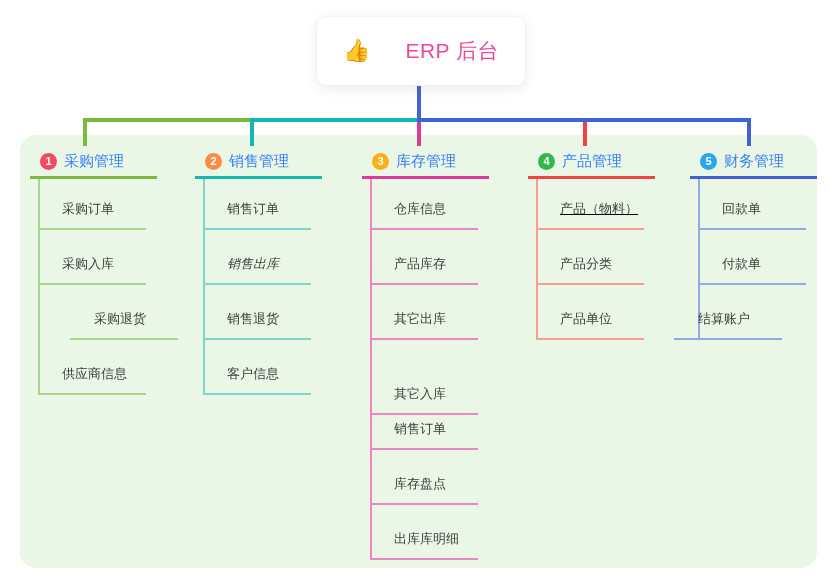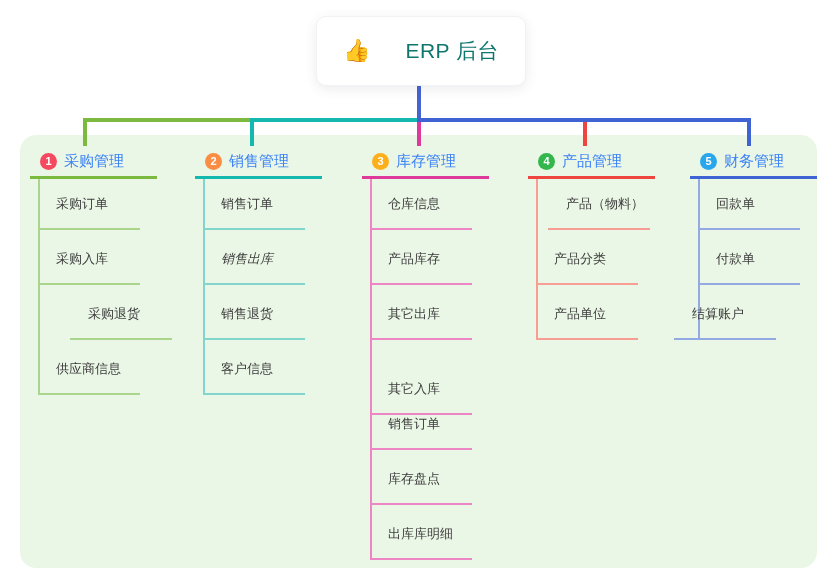--- a/index.html
+++ b/index.html
@@ -26,36 +26,37 @@
     position:absolute;height:30px;display:flex;align-items:center;
     padding-left:10px;box-sizing:content-box;z-index:2;
   }
   .badge{
     width:17px;height:17px;border-radius:50%;margin-right:7px;
     display:flex;align-items:center;justify-content:center;
     color:#ffffff;font-size:11px;font-weight:bold;flex:0 0 auto;
   }
   .branch-label{font-size:15px;color:#3b82f6;font-weight:500;white-space:nowrap;}
   .child-row{
-    position:absolute;height:33px;display:flex;align-items:flex-start;
+    position:absolute;height:33px;display:flex;align-items:center;
     z-index:2;
+    padding-left:6px;
   }
   .child-label{
     font-size:13px;color:#3d3d3d;padding:0 0 6px 18px;white-space:nowrap;
   }
 </style>
 </head>
 <body>
 
 <div class="canvas">
   <div class="panel" id="panel" style="background: rgb(235, 247, 230);"></div>
 
   <div class="root-card" style="background: rgb(255, 255, 255);">
     <span class="root-icon">👍</span>
-    <span class="root-label" style="color: #0f766e; margin-left: 25px;">ERP 后台</span>
+    <span class="root-label" style="color: #ec4899; margin-left: 25px;">ERP 后台</span>
   </div>
 
   <div id="connectors">
       <div class="line" style="left: 417px; top: 84px; width: 4px; height: 38px; background: rgb(69, 99, 212);"></div>
       <div class="line" style="left: 83px; top: 118px; width: 167px; height: 4px; background: rgb(124, 185, 63);"></div>
       <div class="line" style="left: 250px; top: 118px; width: 167px; height: 4px; background: rgb(20, 184, 174);"></div>
       <div class="line" style="left: 417px; top: 118px; width: 334px; height: 4px; background: rgb(63, 99, 210);"></div>
       <div class="line" style="left: 83px; top: 122px; width: 4px; height: 24px; background: rgb(124, 185, 63);"></div>
       <div class="line" style="left: 250px; top: 122px; width: 4px; height: 24px; background: rgb(20, 184, 174);"></div>
       <div class="line" style="left: 417px; top: 122px; width: 4px; height: 24px; background: rgb(222, 58, 156);"></div>
@@ -121,21 +122,21 @@
         <span class="child-label">库存盘点</span>
       </div>
       <div class="child-row" style="left: 370px; top: 525px; width: 102px; border-bottom: 2px solid rgb(238, 134, 197);">
         <span class="child-label">出库库明细</span>
       </div>
       <div class="branch-header" style="left: 528px; top: 146px; width: 117px; border-bottom: 3px solid rgb(239, 69, 64);">
         <span class="badge" style="background: rgb(51, 183, 77);">4</span>
         <span class="branch-label">产品管理</span>
       </div>
       <div class="line" style="left: 536px; top: 179px; width: 2px; height: 161px; background: rgb(247, 157, 147);"></div>
-      <div class="child-row" style="left: 548px; top: 195px; width: 102px; border-bottom: 2px solid rgb(247, 157, 147);">
+      <div class="child-row" style="left: 536px; top: 195px; width: 102px; border-bottom: 2px solid rgb(247, 157, 147); text-decoration: underline;">
         <span class="child-label">产品（物料）</span>
       </div>
       <div class="child-row" style="left: 536px; top: 250px; width: 102px; border-bottom: 2px solid rgb(247, 157, 147);">
         <span class="child-label">产品分类</span>
       </div>
       <div class="child-row" style="left: 536px; top: 305px; width: 102px; border-bottom: 2px solid rgb(247, 157, 147);">
         <span class="child-label">产品单位</span>
       </div>
       <div class="branch-header" style="left: 690px; top: 146px; width: 117px; border-bottom: 3px solid rgb(63, 99, 210);">
         <span class="badge" style="background: rgb(41, 167, 234);">5</span>

